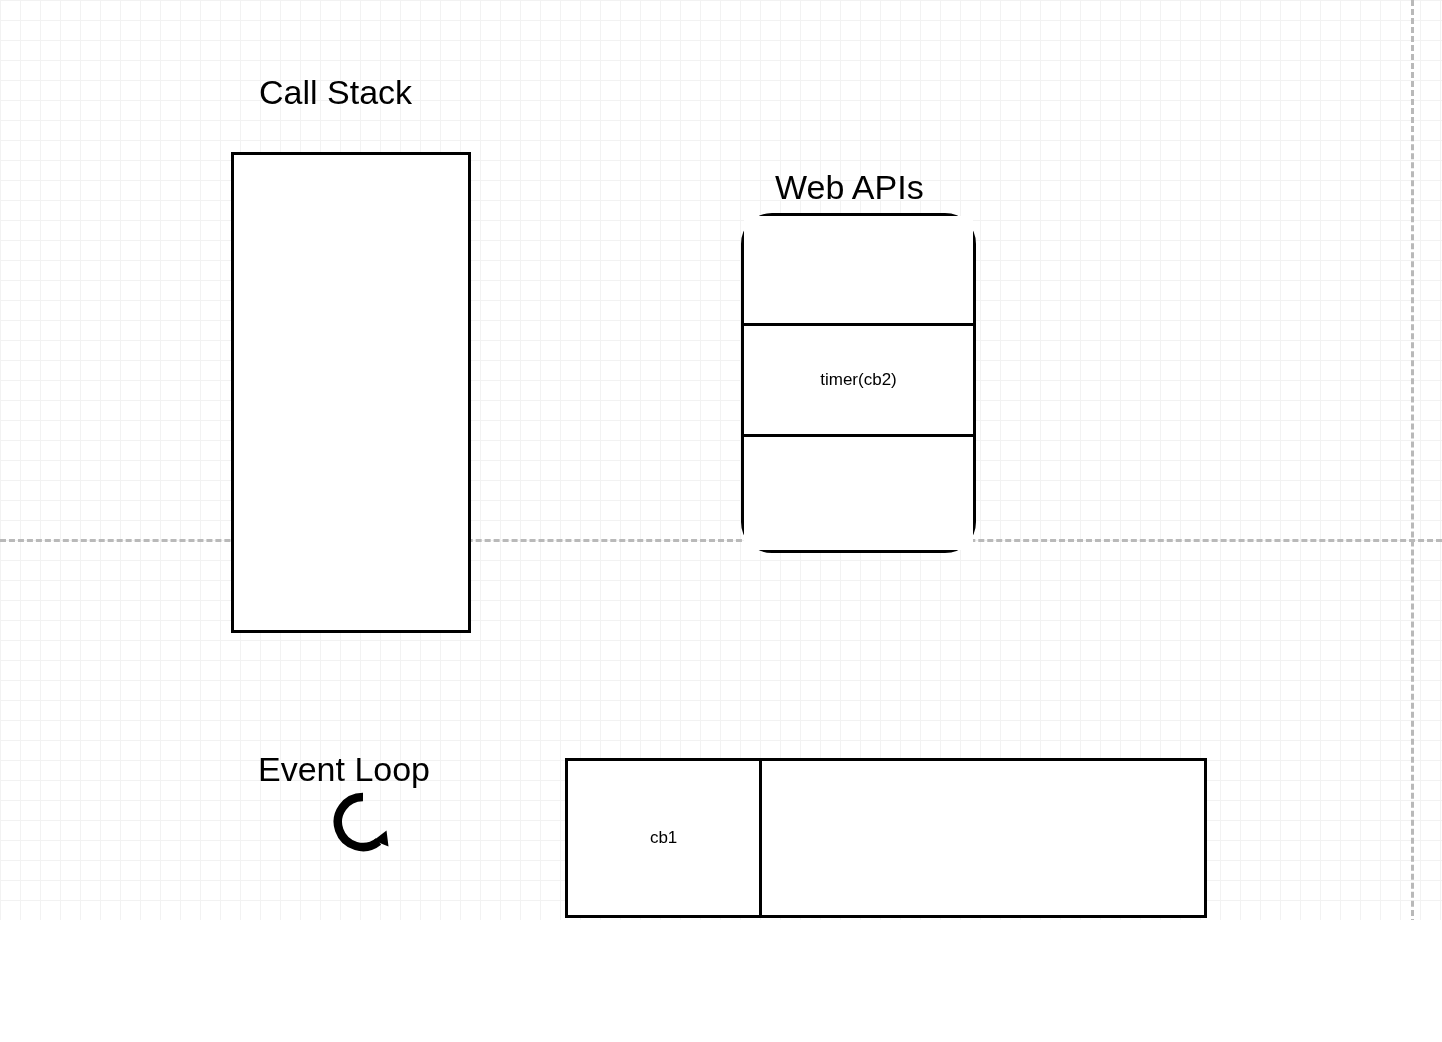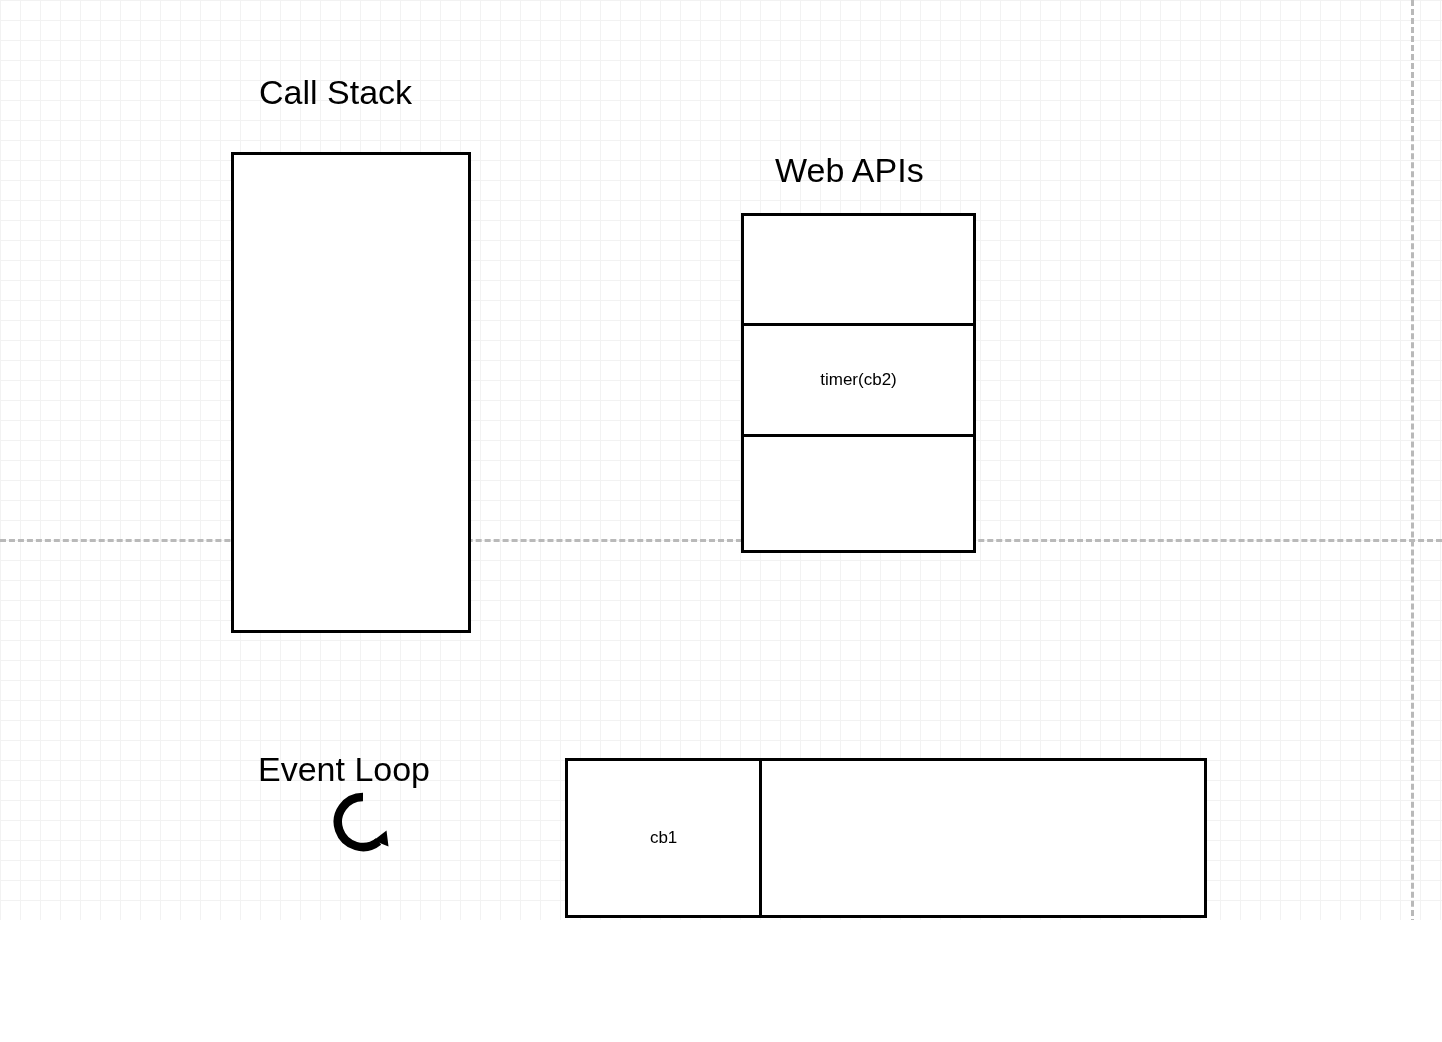--- a/index.html
+++ b/index.html
@@ -83,21 +83,21 @@
     white-space: nowrap;
     overflow: hidden;
   }
   .cell.row-div { border-bottom: 3px solid #000000; }
   .cell.col-div { border-right: 3px solid #000000; }
 
   
   #call-stack-box { left: 231px; top: 152px; width: 240px; height: 481px; }
 
   
-  #web-apis-box { left: 741px; top: 213px; width: 235px; height: 340px; }
+  #web-apis-box { left: 741px; top: 213px; width: 235px; height: 340px; border-radius: 31px; }
   #web-apis-box .cell { width: 100%; }
   #web-apis-row-0 { height: 112px; }
   #web-apis-row-1 { height: 113px; }
   #web-apis-row-2 { height: 115px; }
 
   
   #callback-queue-box { left: 565px; top: 758px; width: 642px; height: 160px; }
   #cbq-cell-0 { width: 196px; height: 100%; }
   #cbq-cell-1 { width: 446px; height: 100%; }
 
@@ -117,21 +117,21 @@
 
   <div class="guide-h" style="top:539px;"></div>
   <div class="guide-v" style="left:1411px;"></div>
 
   <div class="title" style="left:259px; top:74px;">Call Stack</div>
 
   <div class="box vstack" id="call-stack-box">
     <div class="cell" style="width:100%; height:100%;"></div>
   </div>
 
-  <div class="title" style="left:775px; top:152px;">Web APIs</div>
+  <div class="title" style="left:775px; top:169px;">Web APIs</div>
 
   <div class="box vstack" id="web-apis-box">
     <div class="cell row-div" id="web-apis-row-0"></div>
     <div class="cell row-div" id="web-apis-row-1">timer(cb2)</div>
     <div class="cell" id="web-apis-row-2"></div>
   </div>
 
 
   <div class="box hstack" id="callback-queue-box">
     <div class="cell col-div" id="cbq-cell-0">cb1</div>

